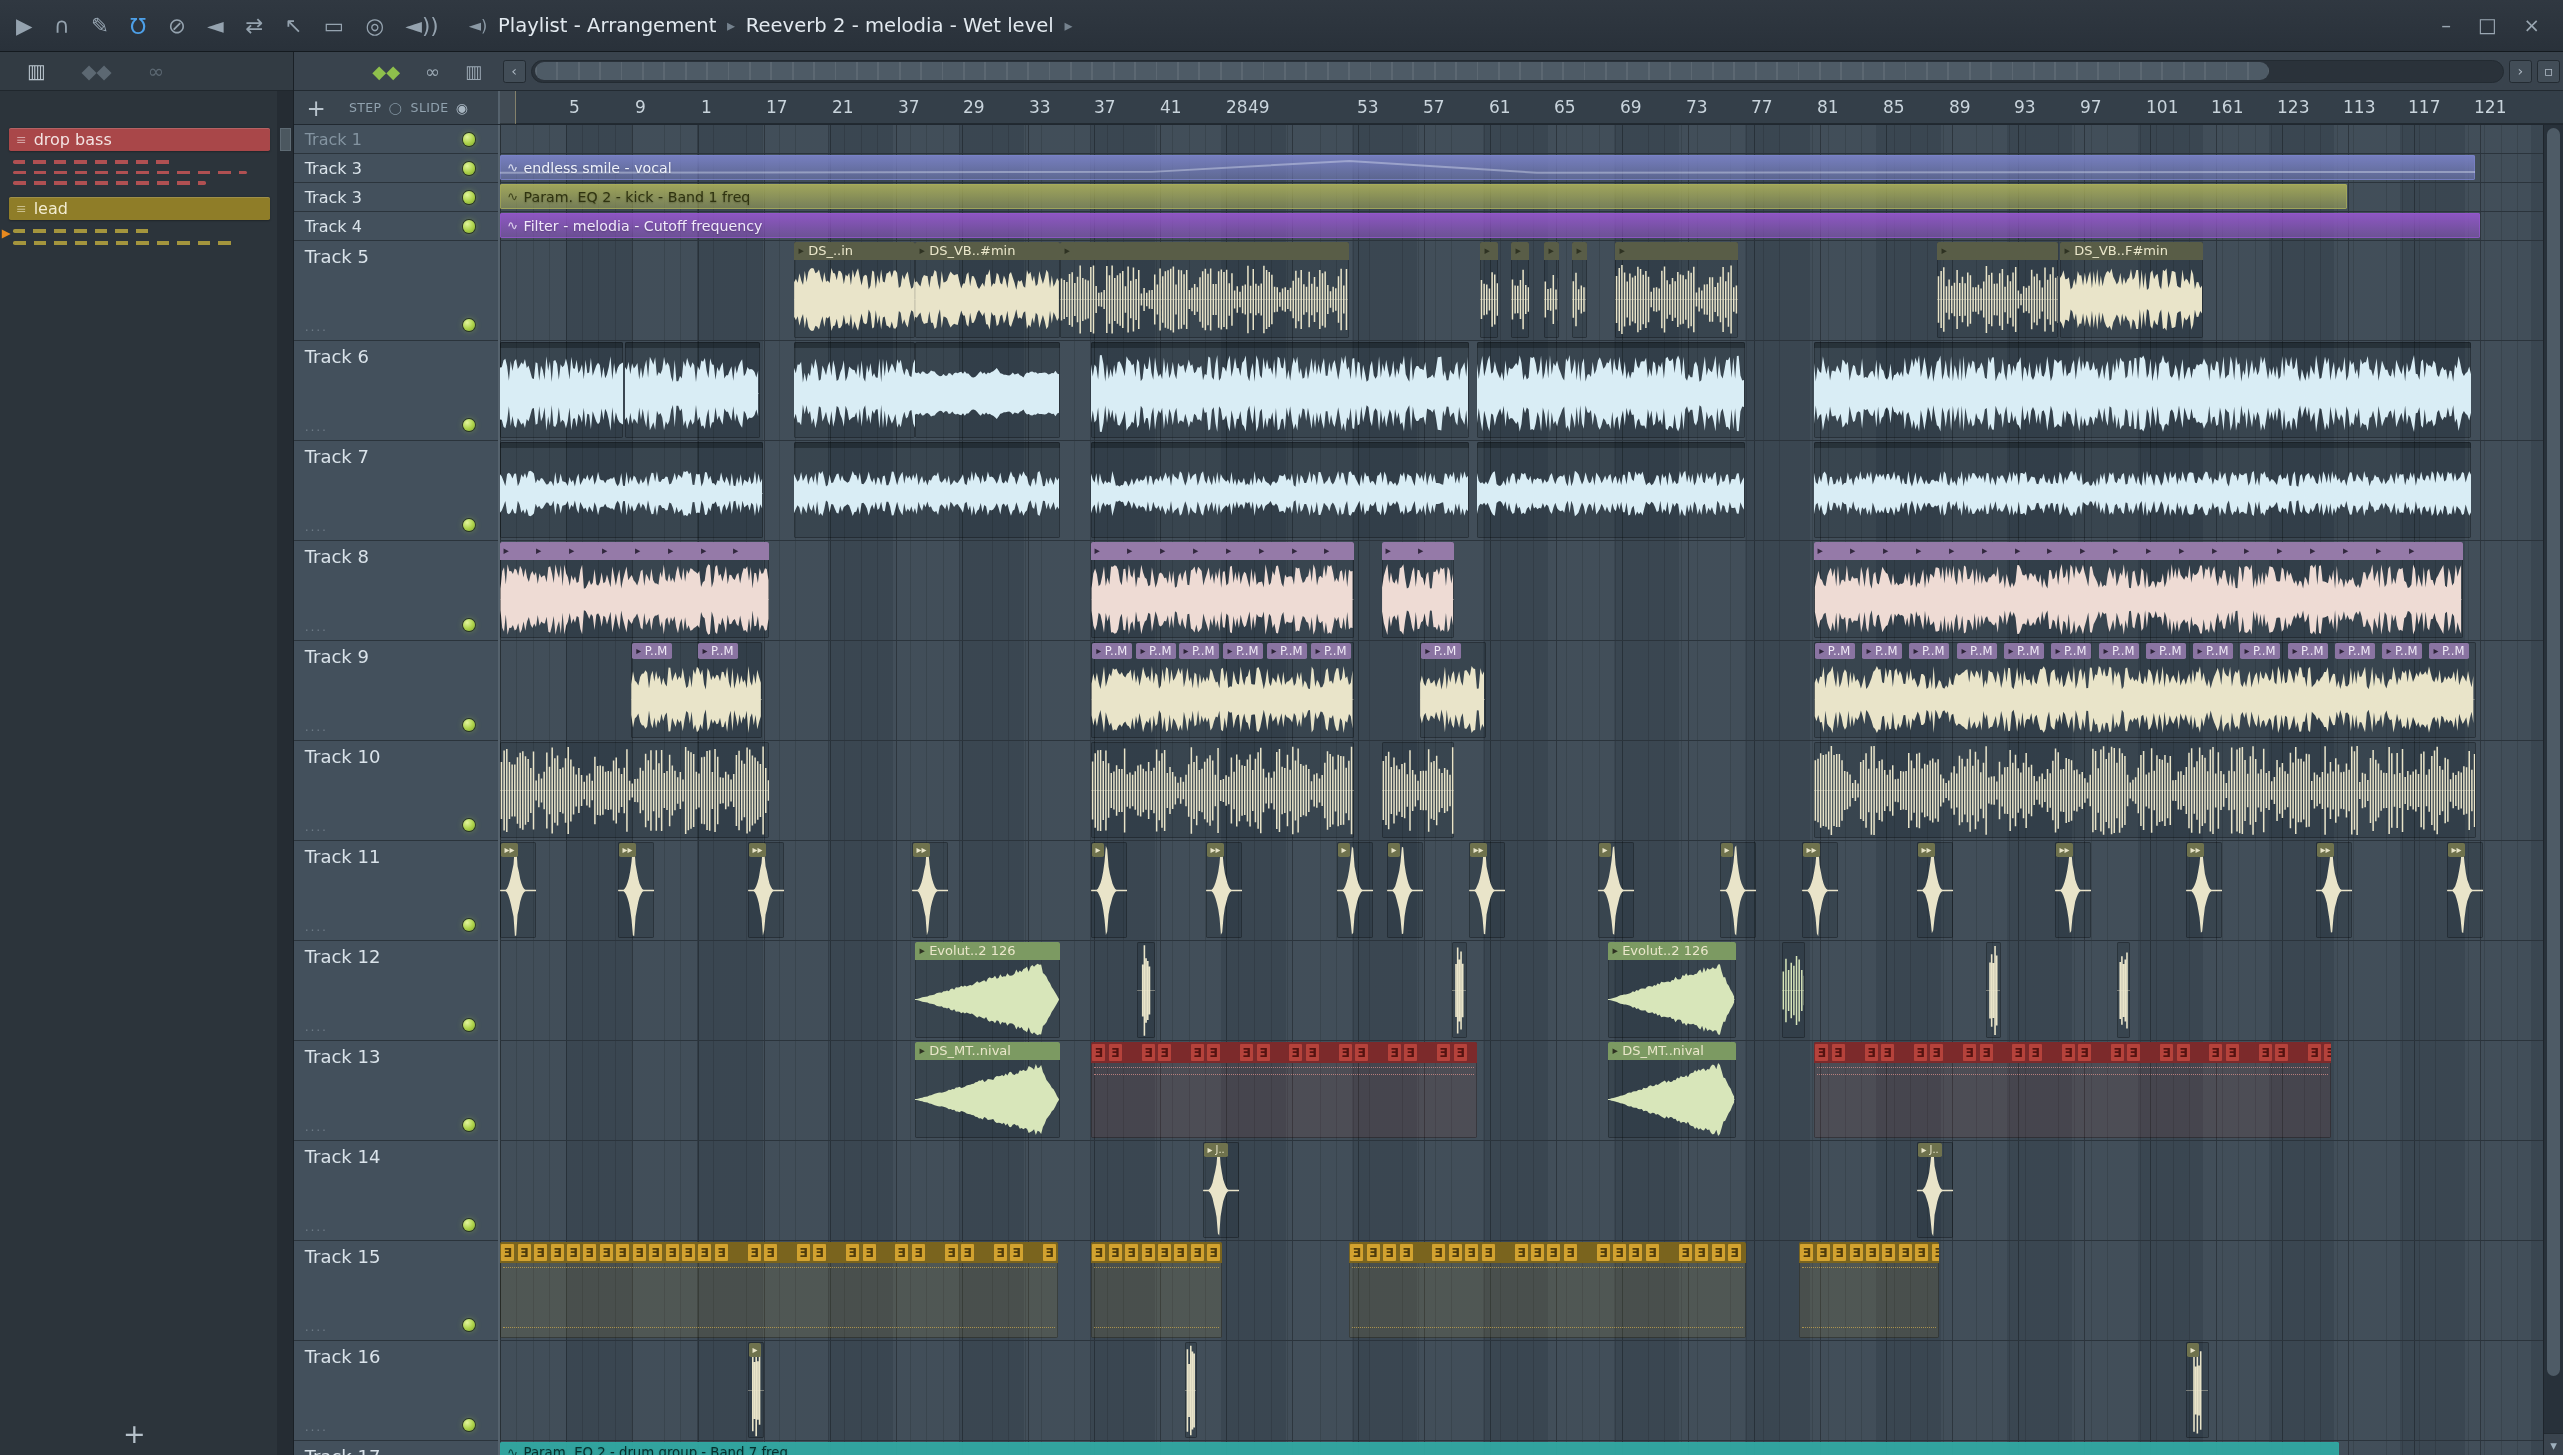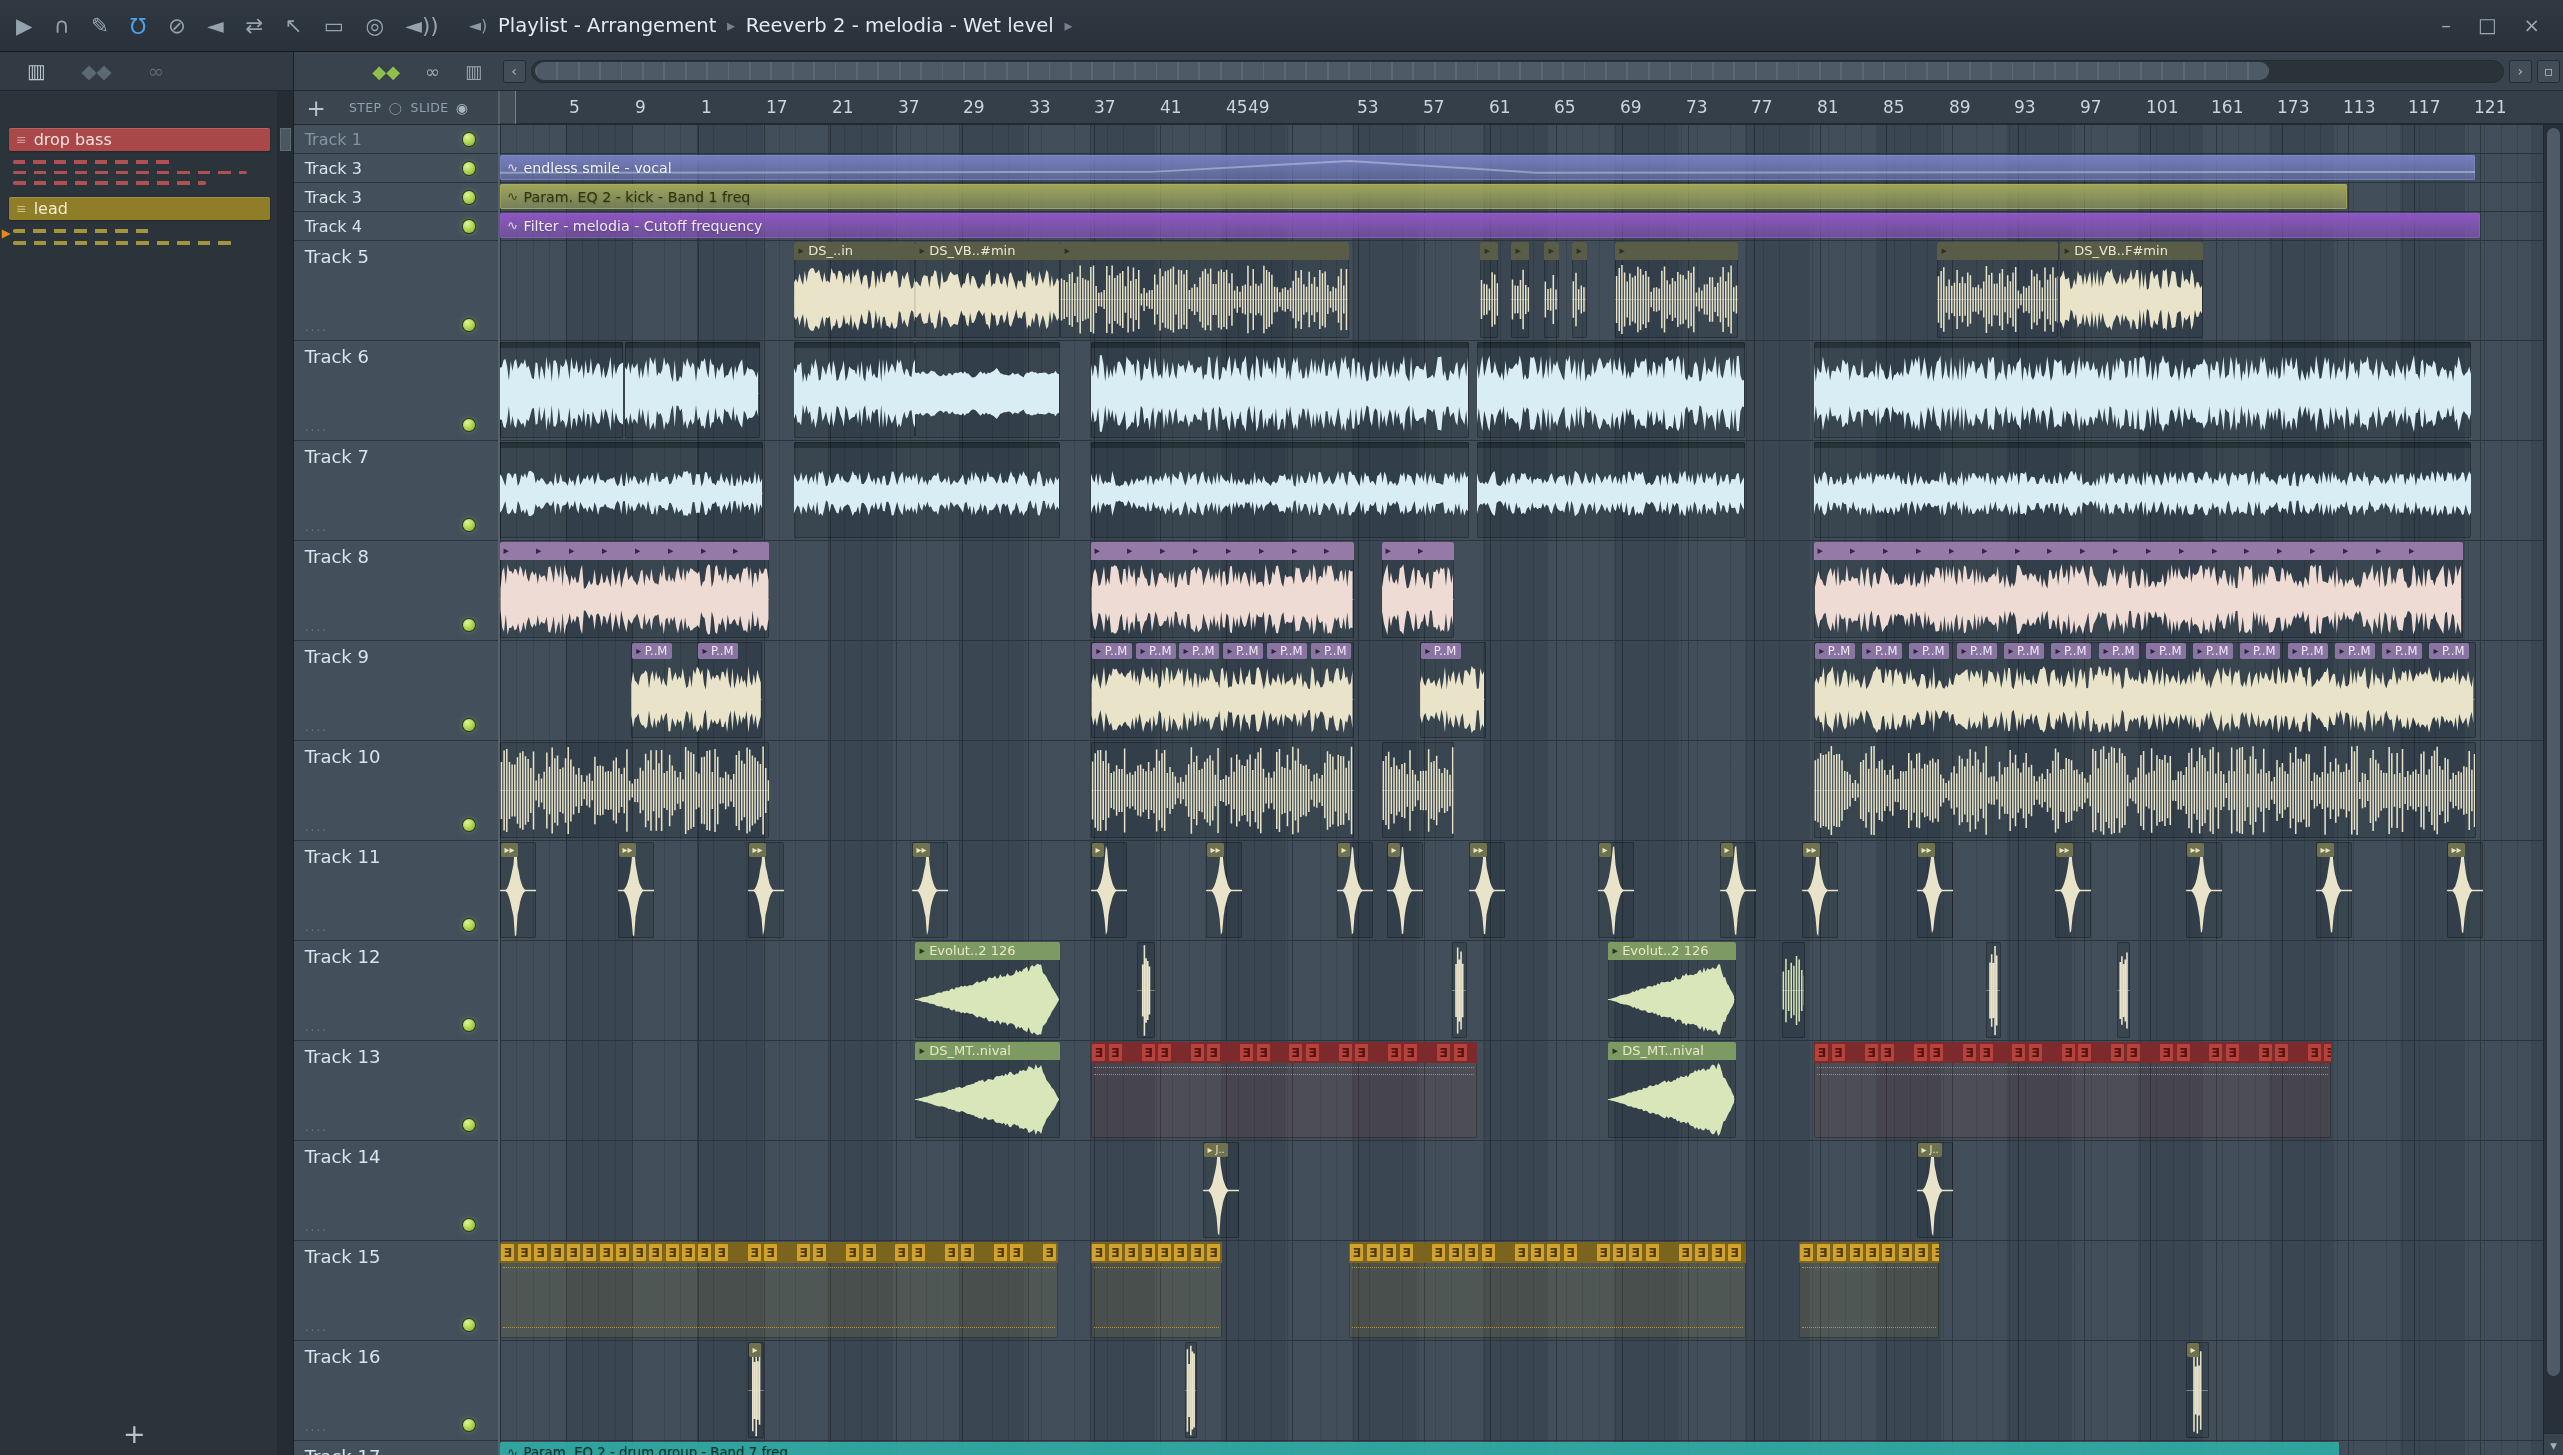--- a/index.html
+++ b/index.html
@@ -196,37 +196,37 @@
       <span class="tick" style="left: 69px;">5</span>
           <span class="tick" style="left: 135px;">9</span>
           <span class="tick" style="left: 201px;">1</span>
           <span class="tick" style="left: 266px;">17</span>
           <span class="tick" style="left: 332px;">21</span>
           <span class="tick" style="left: 398px;">37</span>
           <span class="tick" style="left: 463px;">29</span>
           <span class="tick" style="left: 529px;">33</span>
           <span class="tick" style="left: 594px;">37</span>
           <span class="tick" style="left: 660px;">41</span>
-          <span class="tick" style="left: 726px;">45</span>
+          <span class="tick" style="left: 726px;">28</span>
           <span class="tick" style="left: 748px;">49</span>
           <span class="tick" style="left: 857px;">53</span>
           <span class="tick" style="left: 923px;">57</span>
           <span class="tick" style="left: 989px;">61</span>
           <span class="tick" style="left: 1054px;">65</span>
           <span class="tick" style="left: 1120px;">69</span>
           <span class="tick" style="left: 1186px;">73</span>
           <span class="tick" style="left: 1251px;">77</span>
           <span class="tick" style="left: 1317px;">81</span>
           <span class="tick" style="left: 1383px;">85</span>
           <span class="tick" style="left: 1449px;">89</span>
           <span class="tick" style="left: 1514px;">93</span>
           <span class="tick" style="left: 1580px;">97</span>
           <span class="tick" style="left: 1646px;">101</span>
           <span class="tick" style="left: 1711px;">161</span>
-          <span class="tick" style="left: 1777px;">173</span>
+          <span class="tick" style="left: 1777px;">123</span>
           <span class="tick" style="left: 1843px;">113</span>
           <span class="tick" style="left: 1908px;">117</span>
           <span class="tick" style="left: 1974px;">121</span>
         </div>
     </div>
     <div class="pl-body">
       <div class="track-headers" id="track-headers">
           <div class="track-header small">
             <span class="th-name dim">Track 1</span>
             <div class="mute-dot mid"></div>

